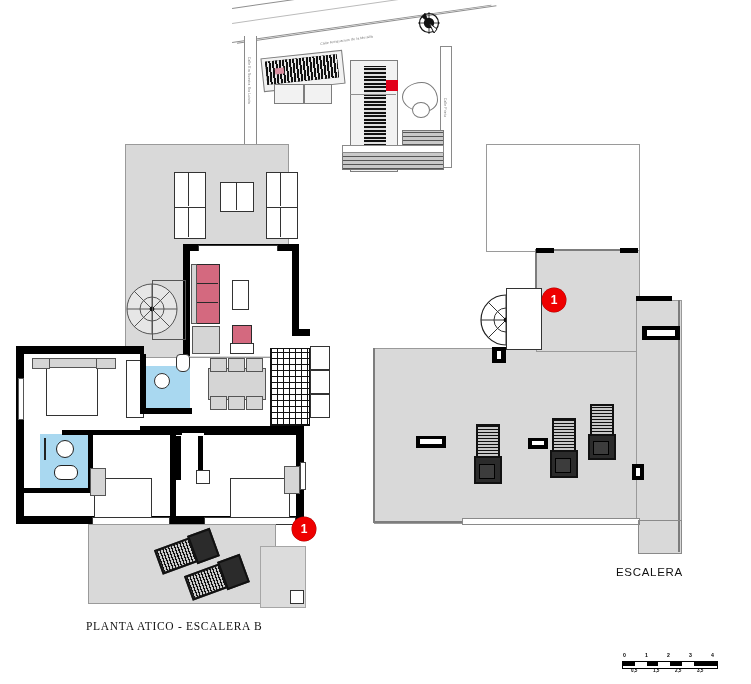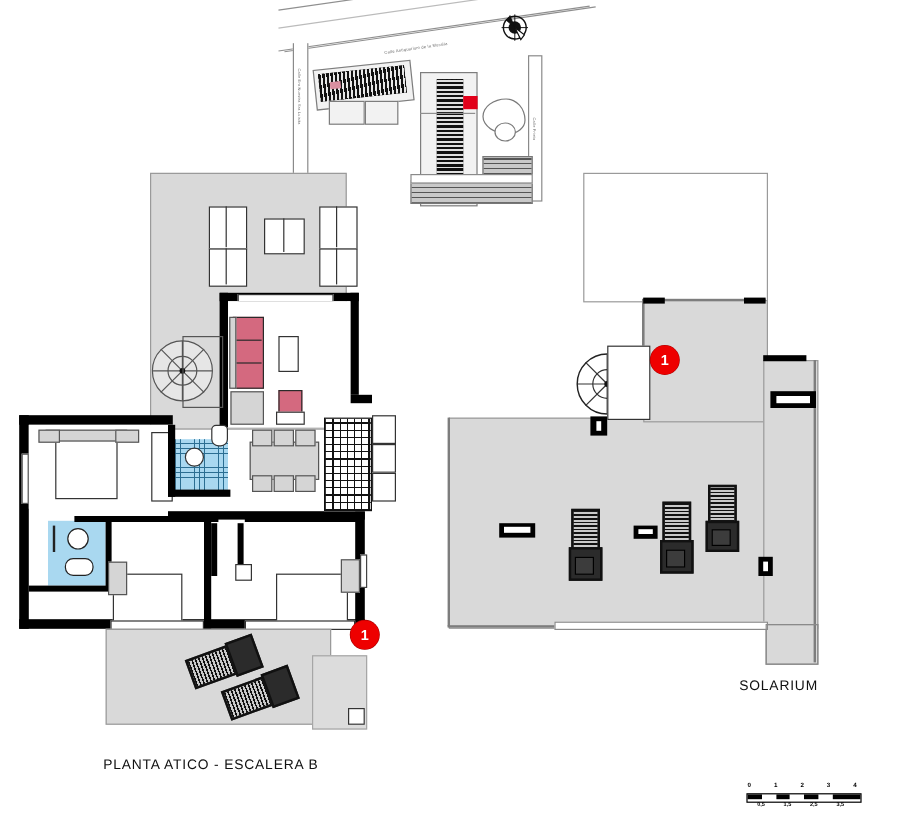--- a/index.html
+++ b/index.html
@@ -274,21 +274,21 @@
       <div class="abs hatch-slat-h" style="left:0;top:0;width:36px;height:22px;"></div>
       <div class="abs" style="left:36px;top:-2px;width:20px;height:26px;background:#2b2b2b;border:2px solid #111;"></div>
     </div>
     <div class="abs" style="left:178px;top:426px;width:56px;height:22px;transform:rotate(-20deg);">
       <div class="abs hatch-slat-h" style="left:0;top:0;width:36px;height:22px;"></div>
       <div class="abs" style="left:36px;top:-2px;width:20px;height:26px;background:#2b2b2b;border:2px solid #111;"></div>
     </div>
 
     <div class="abs marker" style="left:284px;top:377px;width:24px;height:24px;">1</div>
 
-    <div class="abs plan-title" style="left:78px;top:492px;">PLANTA ATICO - ESCALERA B</div>
+    <div class="abs plan-title" style="left:78px;top:480px;font-family:Liberation Serif, serif;">PLANTA ATICO - ESCALERA B</div>
   </div>
 
   <div class="abs" style="left:372px;top:136px;width:330px;height:450px;">
 
     <div class="abs" style="left:114px;top:8px;width:152px;height:106px;
                 border:1.6px solid #9a9a9a;background:#ffffff;"></div>
 
     <div class="abs fill-slab" style="left:2px;top:212px;width:264px;height:174px;"></div>
     <div class="abs fill-slab" style="left:164px;top:114px;width:102px;height:100px;"></div>
     <div class="abs fill-slab" style="left:264px;top:164px;width:44px;height:222px;"></div>
@@ -354,21 +354,21 @@
       <div class="abs hatch-slat" style="left:2px;top:0;width:20px;height:32px;"></div>
       <div class="abs" style="left:0;top:30px;width:24px;height:22px;background:#2b2b2b;border:2px solid #111;"></div>
       <div class="abs" style="left:5px;top:37px;width:14px;height:12px;background:#3c3c3c;border:1px solid #000;"></div>
     </div>
 
     <div class="abs" style="left:90px;top:382px;width:176px;height:5px;background:#fff;border:1px solid #8a8a8a;"></div>
     <div class="abs" style="left:266px;top:384px;width:42px;height:32px;border:1px solid #8a8a8a;"></div>
 
     <div class="abs marker" style="left:170px;top:152px;width:24px;height:24px;">1</div>
 
-    <div class="abs plan-title" style="left:244px;top:430px;">SOLARIUM</div>
+    <div class="abs plan-title" style="left:244px;top:430px;">ESCALERA</div>
   </div>
 
   <div class="abs" style="left:620px;top:652px;width:100px;height:24px;">
 
     <div class="scale-num" style="left:3px;top:0;">0</div>
     <div class="scale-num" style="left:25px;top:0;">1</div>
     <div class="scale-num" style="left:47px;top:0;">2</div>
     <div class="scale-num" style="left:69px;top:0;">3</div>
     <div class="scale-num" style="left:91px;top:0;">4</div>
 

